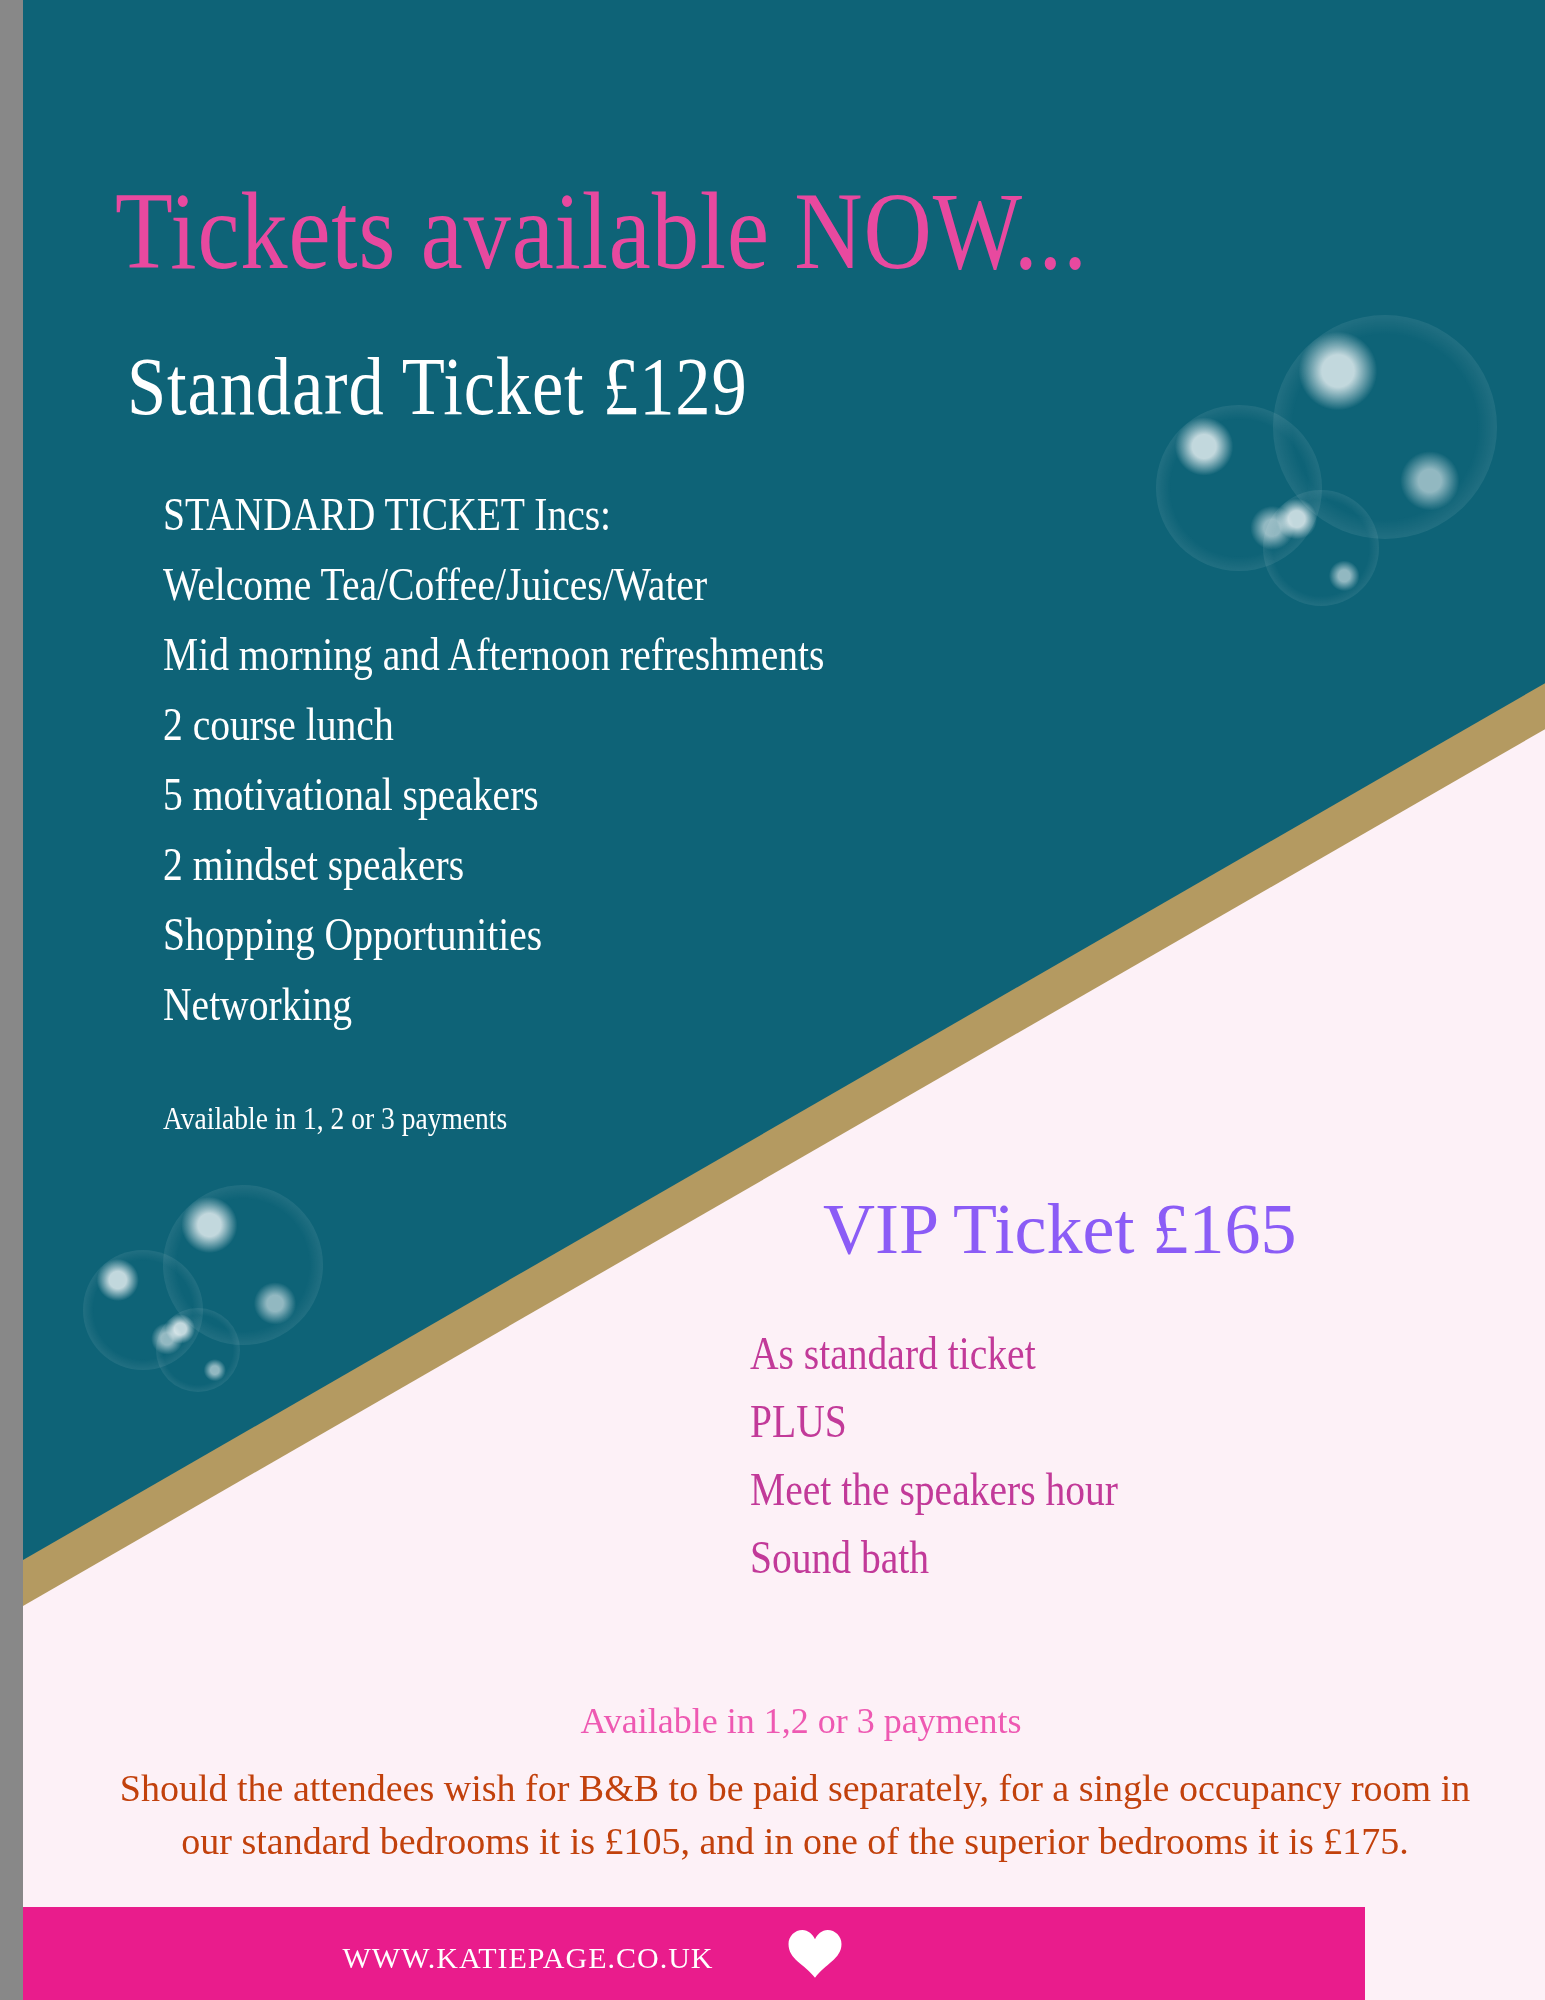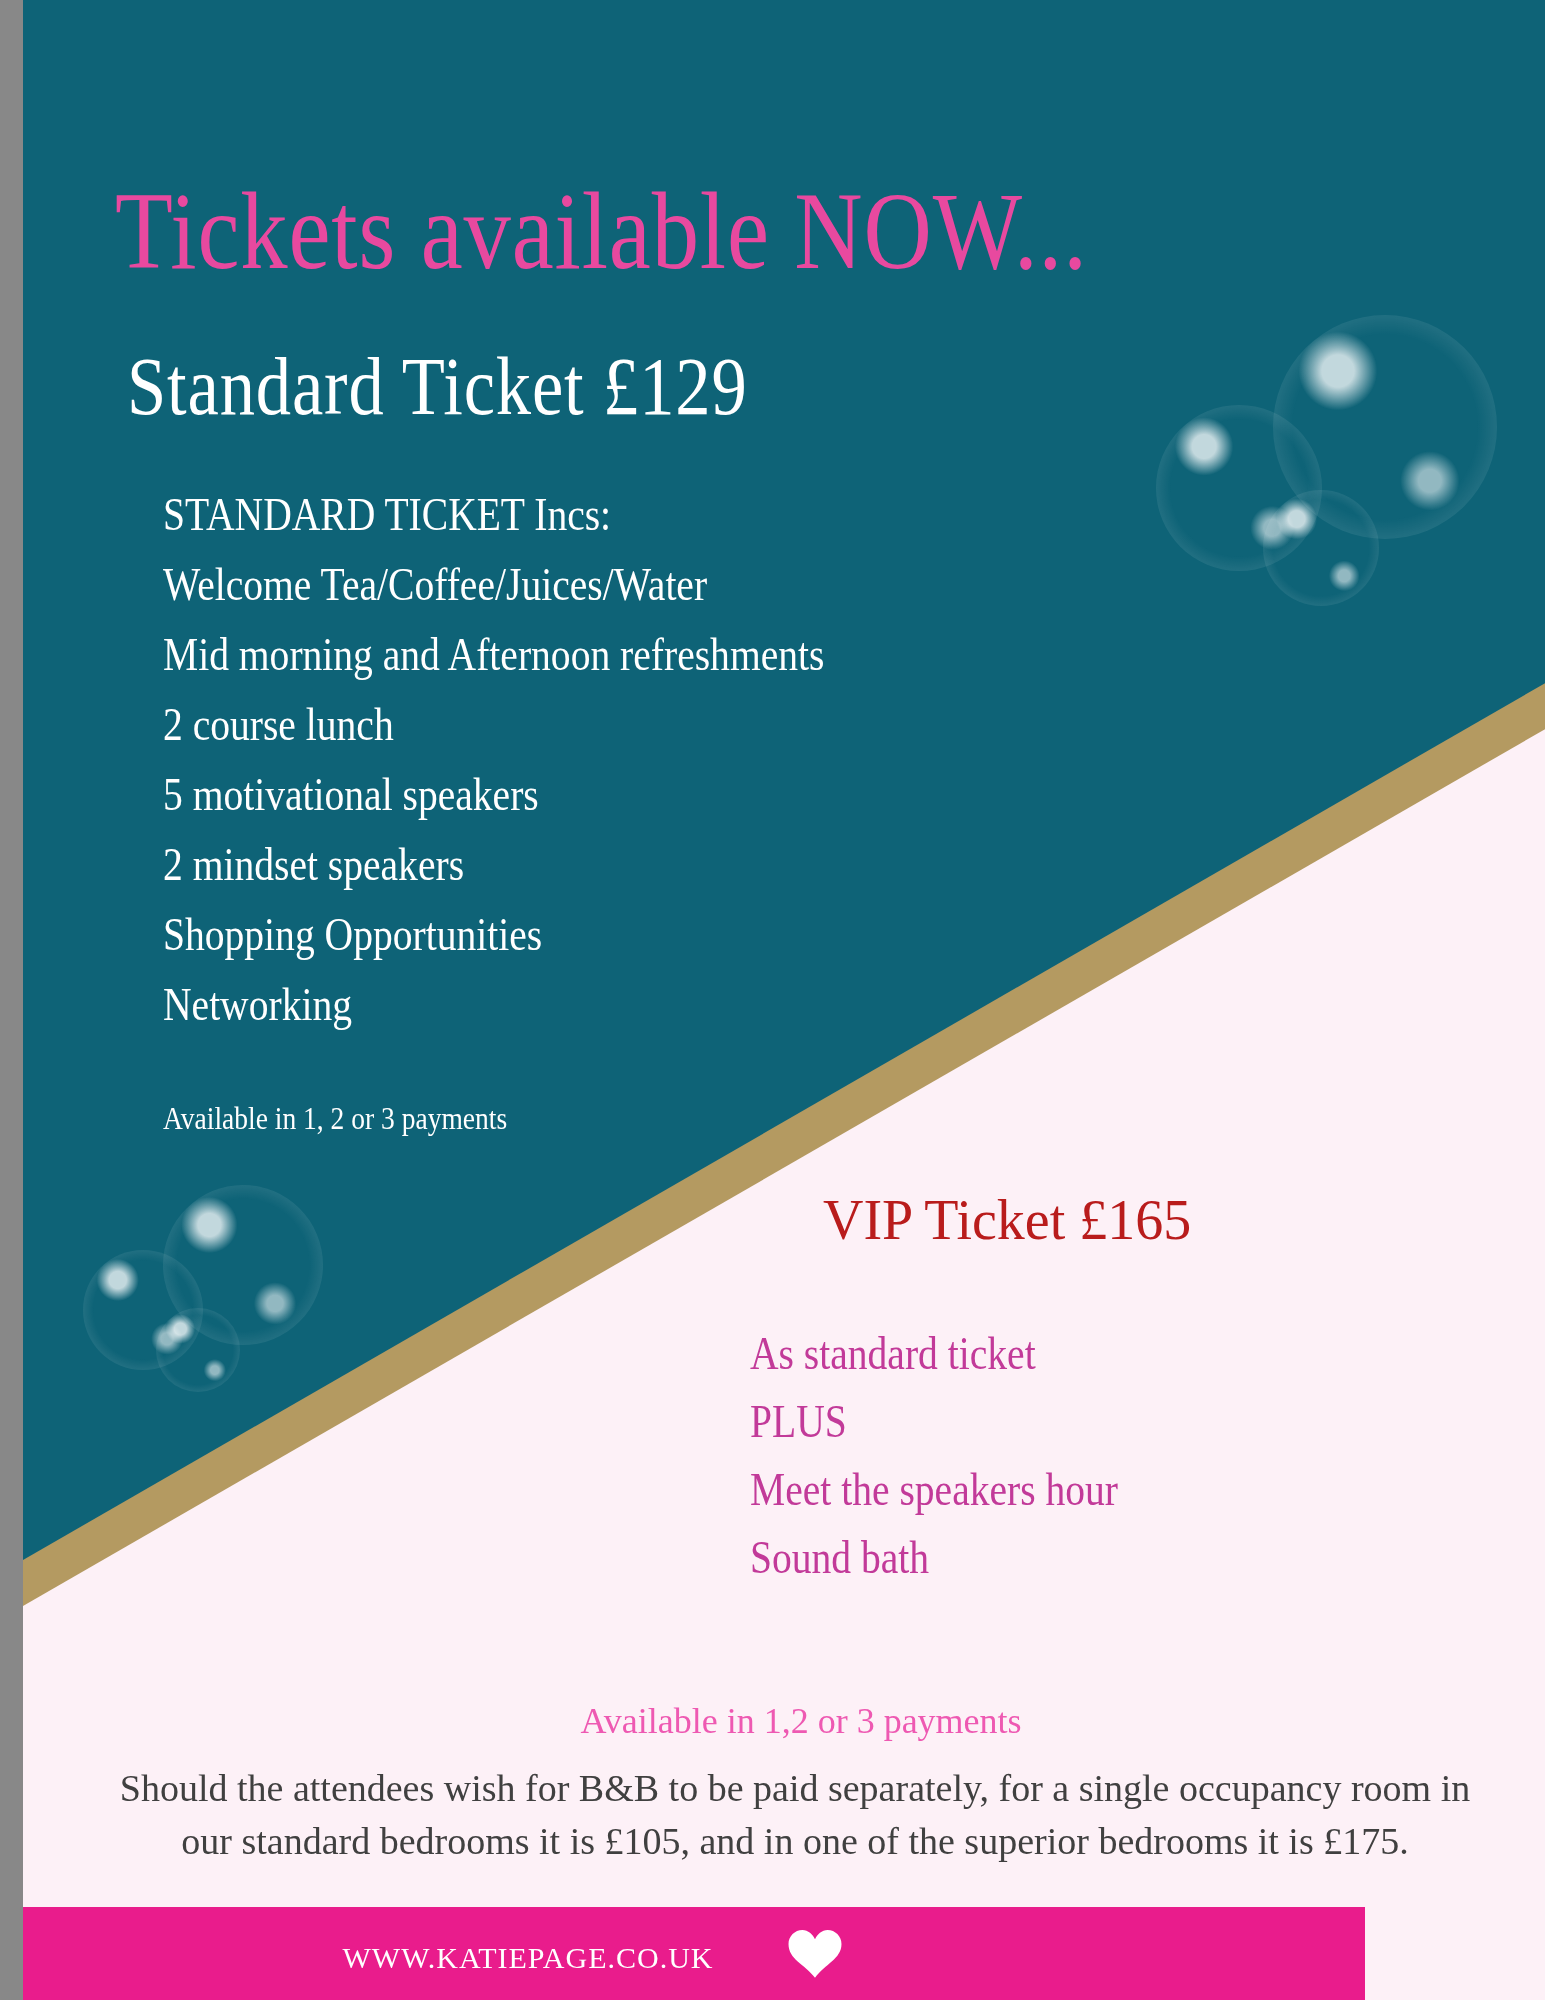--- a/index.html
+++ b/index.html
@@ -41,39 +41,39 @@
     line-height:70px;
     color:#ffffff;
     white-space:nowrap;
   }
   .payments-note-std{
     font-size:32px;
     color:#ffffff;
     white-space:nowrap;
   }
   .vip-heading{
-    font-size:56px;
-    color:#b91c1c;
+    font-size:72px;
+    color:#8b5cf6;
     white-space:nowrap;
   }
   .vip-list div{
     font-size:46px;
     line-height:68px;
     color:#c23a99;
     white-space:nowrap;
   }
   .payments-note-vip{
     font-size:36px;
     color:#ee59b2;
     text-align:center;
   }
   .bnb{
     font-size:38px;
     line-height:53px;
-    color:#404040;
+    color:#c2410c;
     text-align:center;
   }
   
   .bubble{
     position:absolute;border-radius:50%;
     background:
       radial-gradient(circle at 70% 74%, rgba(255,255,255,0.55) 0 5%, rgba(255,255,255,0) 13%),
       radial-gradient(circle at 29% 25%, rgba(255,255,255,0.75) 0 7%, rgba(255,255,255,0) 17%),
       radial-gradient(circle at 50% 50%, rgba(255,255,255,0) 58%, rgba(255,255,255,0.10) 74%, rgba(255,255,255,0.42) 90%, rgba(255,255,255,0.55) 96%, rgba(255,255,255,0.12) 100%);
   }

